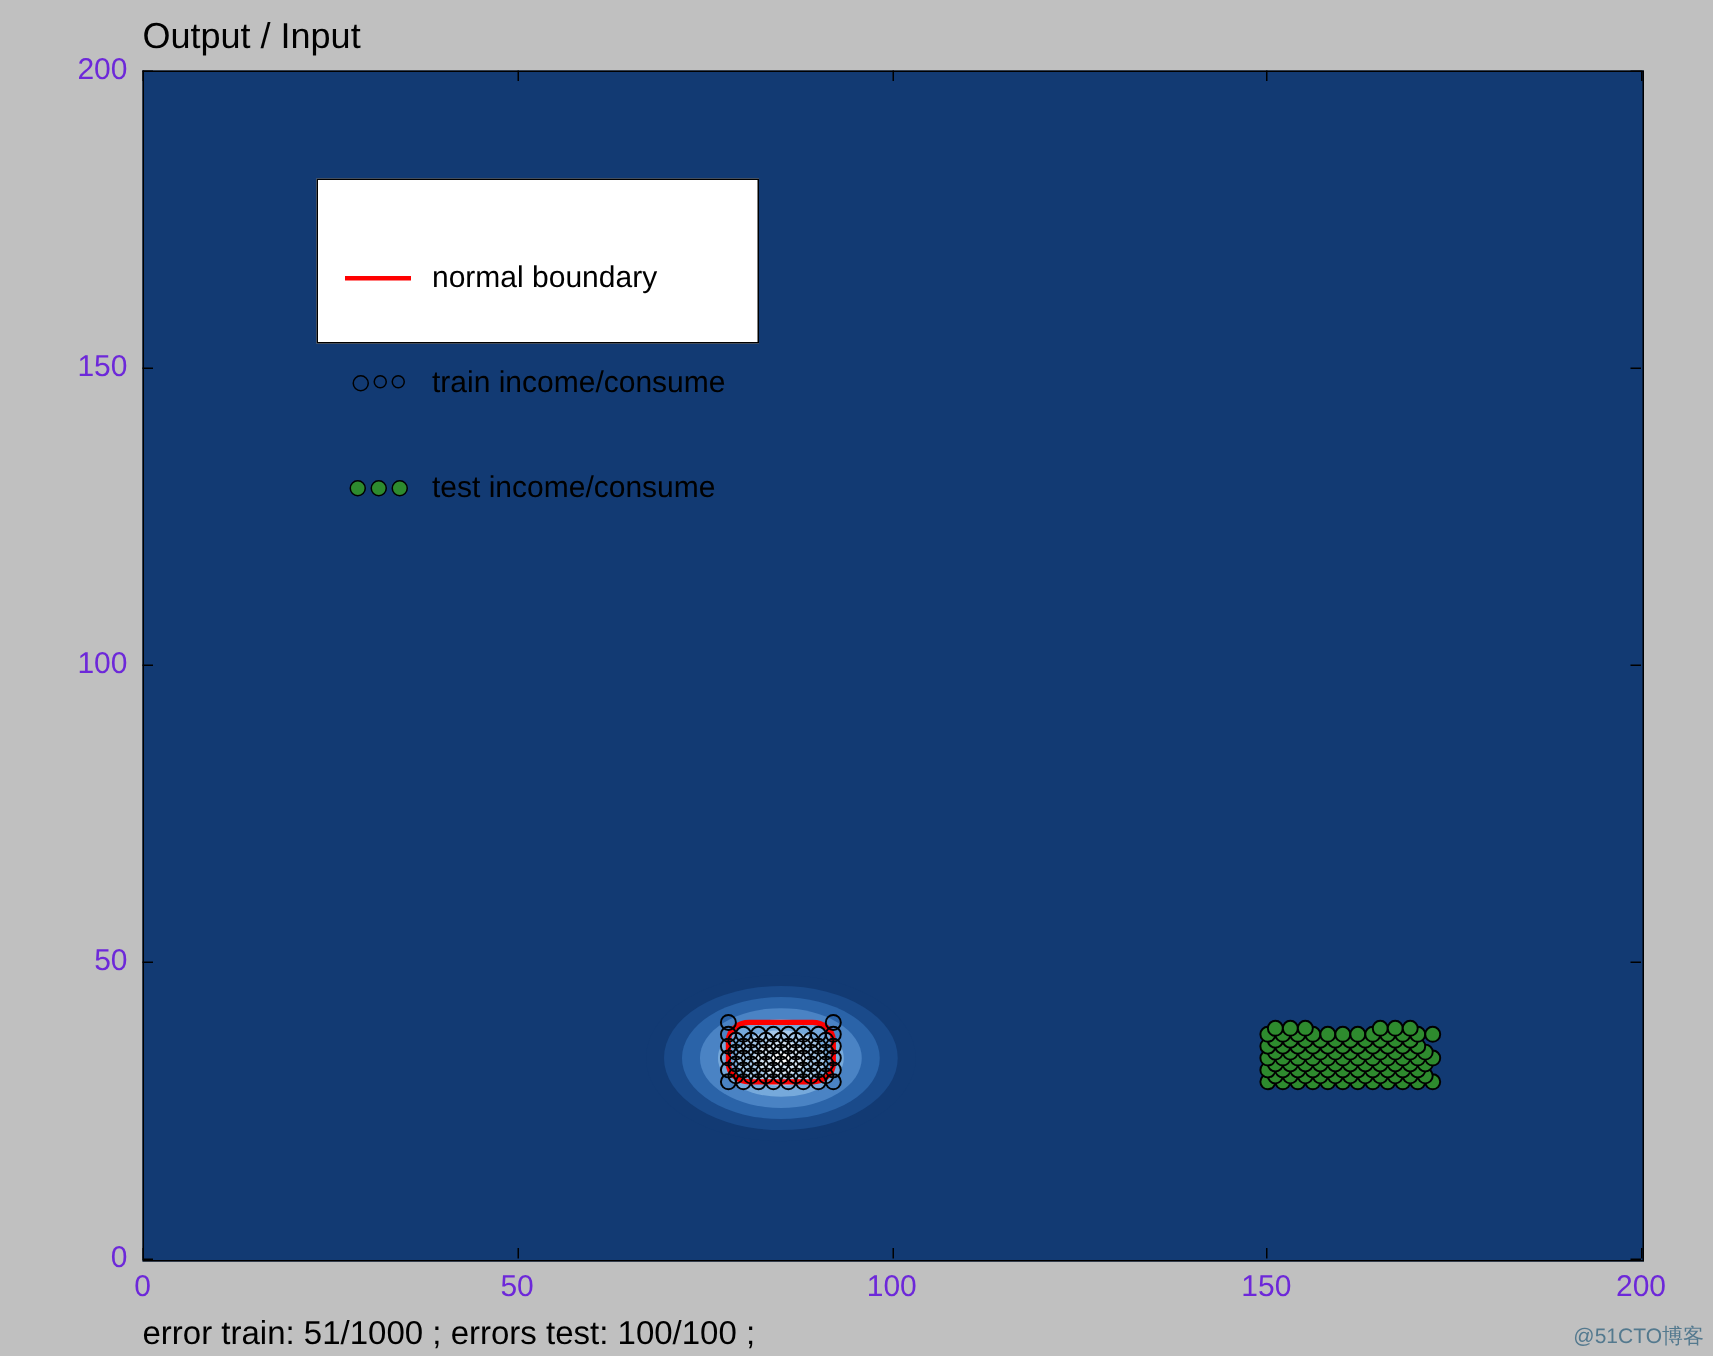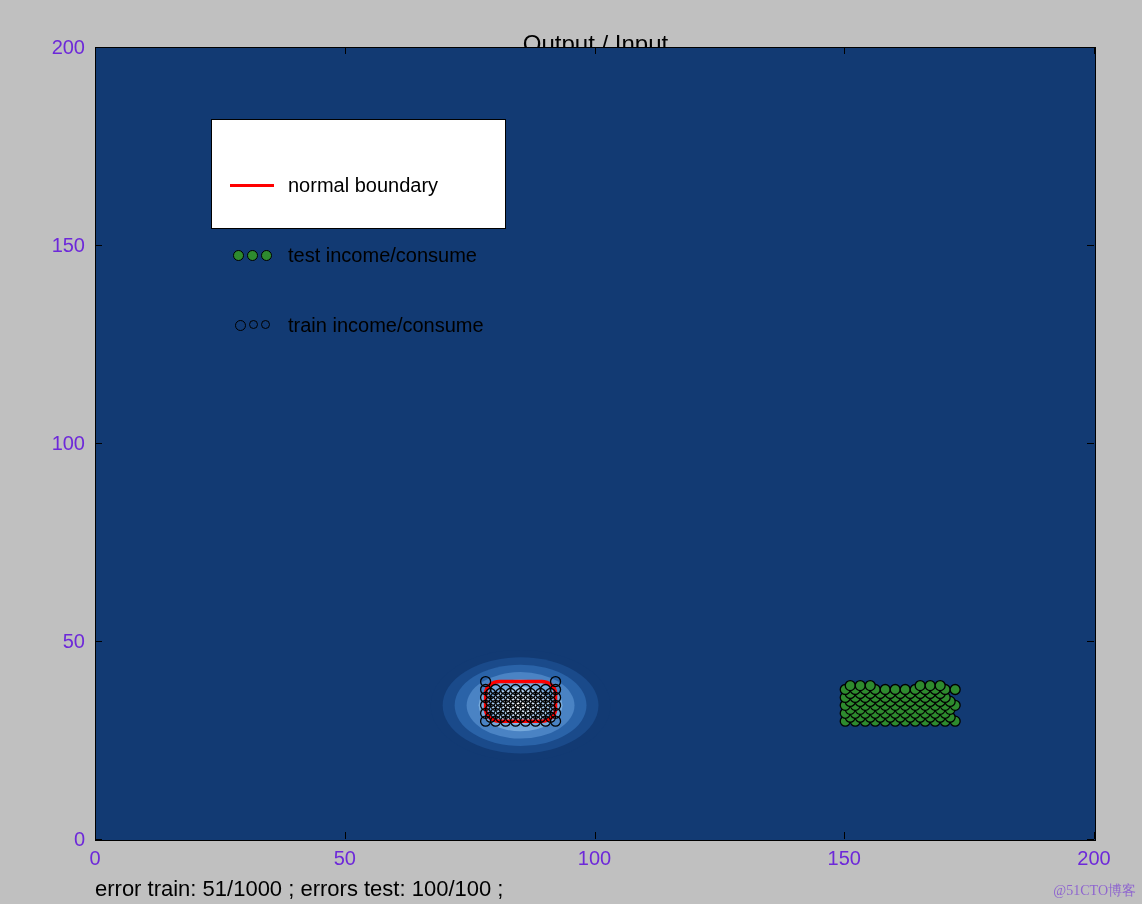--- a/index.html
+++ b/index.html
@@ -16,43 +16,42 @@
     left: 95px;
     top: 47px;
     width: 1001px;
     height: 794px;
     background: #123a73;
     border: 1px solid #000;
     box-sizing: border-box;
   }
   .title {
     position: absolute;
-    top: 30px;
+    top: 11px;
     left: 95px;
     width: 1001px;
-    text-align: center;
+    text-align: left;
     font-size: 24px;
     color: #000;
   }
   .xlabel {
     position: absolute;
     top: 876px;
     left: 95px;
     width: 1001px;
     font-size: 22px;
     color: #000;
   }
   .watermark {
     position: absolute;
     right: 6px;
     bottom: 4px;
     font-size: 14px;
-    color: #6d28d9;
+    color: #0c4a6e;
     opacity: 0.6;
-    font-family: Liberation Serif, serif;
   }
   .tick-x, .tick-y {
     position: absolute;
     font-size: 20px;
     color: #6d28d9;
   }
   .tick-x { top: 847px; text-align: center; transform: translateX(-50%); }
   .tick-y { text-align: right; transform: translateY(-50%); }
   .tick-mark-x, .tick-mark-y { position: absolute; background: #000; }
   .tick-mark-x { width: 1px; height: 7px; }
@@ -310,36 +309,36 @@
   <div class="legend">
     <div class="legend-row">
       <div class="legend-swatch">
           <div class="legend-line"></div>
         </div>
       <span>normal boundary</span>
     </div>
     <div class="legend-row">
       <div class="legend-swatch">
         <div class="legend-circles">
+          <div class="lc"></div>
+            <div class="lc" style="width:9px;height:9px"></div>
+            <div class="lc" style="width:9px;height:9px"></div>
+        </div>
+      </div>
+      <span>train income/consume</span>
+    </div>
+    <div class="legend-row">
+      <div class="legend-swatch">
+        <div class="legend-circles">
           <div class="lc fill"></div>
             <div class="lc fill"></div>
             <div class="lc fill"></div>
         </div>
       </div>
       <span>test income/consume</span>
-    </div>
-    <div class="legend-row">
-      <div class="legend-swatch">
-        <div class="legend-circles">
-          <div class="lc"></div>
-            <div class="lc" style="width:9px;height:9px"></div>
-            <div class="lc" style="width:9px;height:9px"></div>
-        </div>
-      </div>
-      <span>train income/consume</span>
     </div>
   </div>
 
 </div>
 
 <div class="xlabel">error train: 51/1000 ; errors test: 100/100 ;</div>
 <div class="watermark">@51CTO博客</div>
 
 <div id="ticks">
     <div class="tick-x" style="left: 95px;">0</div>

